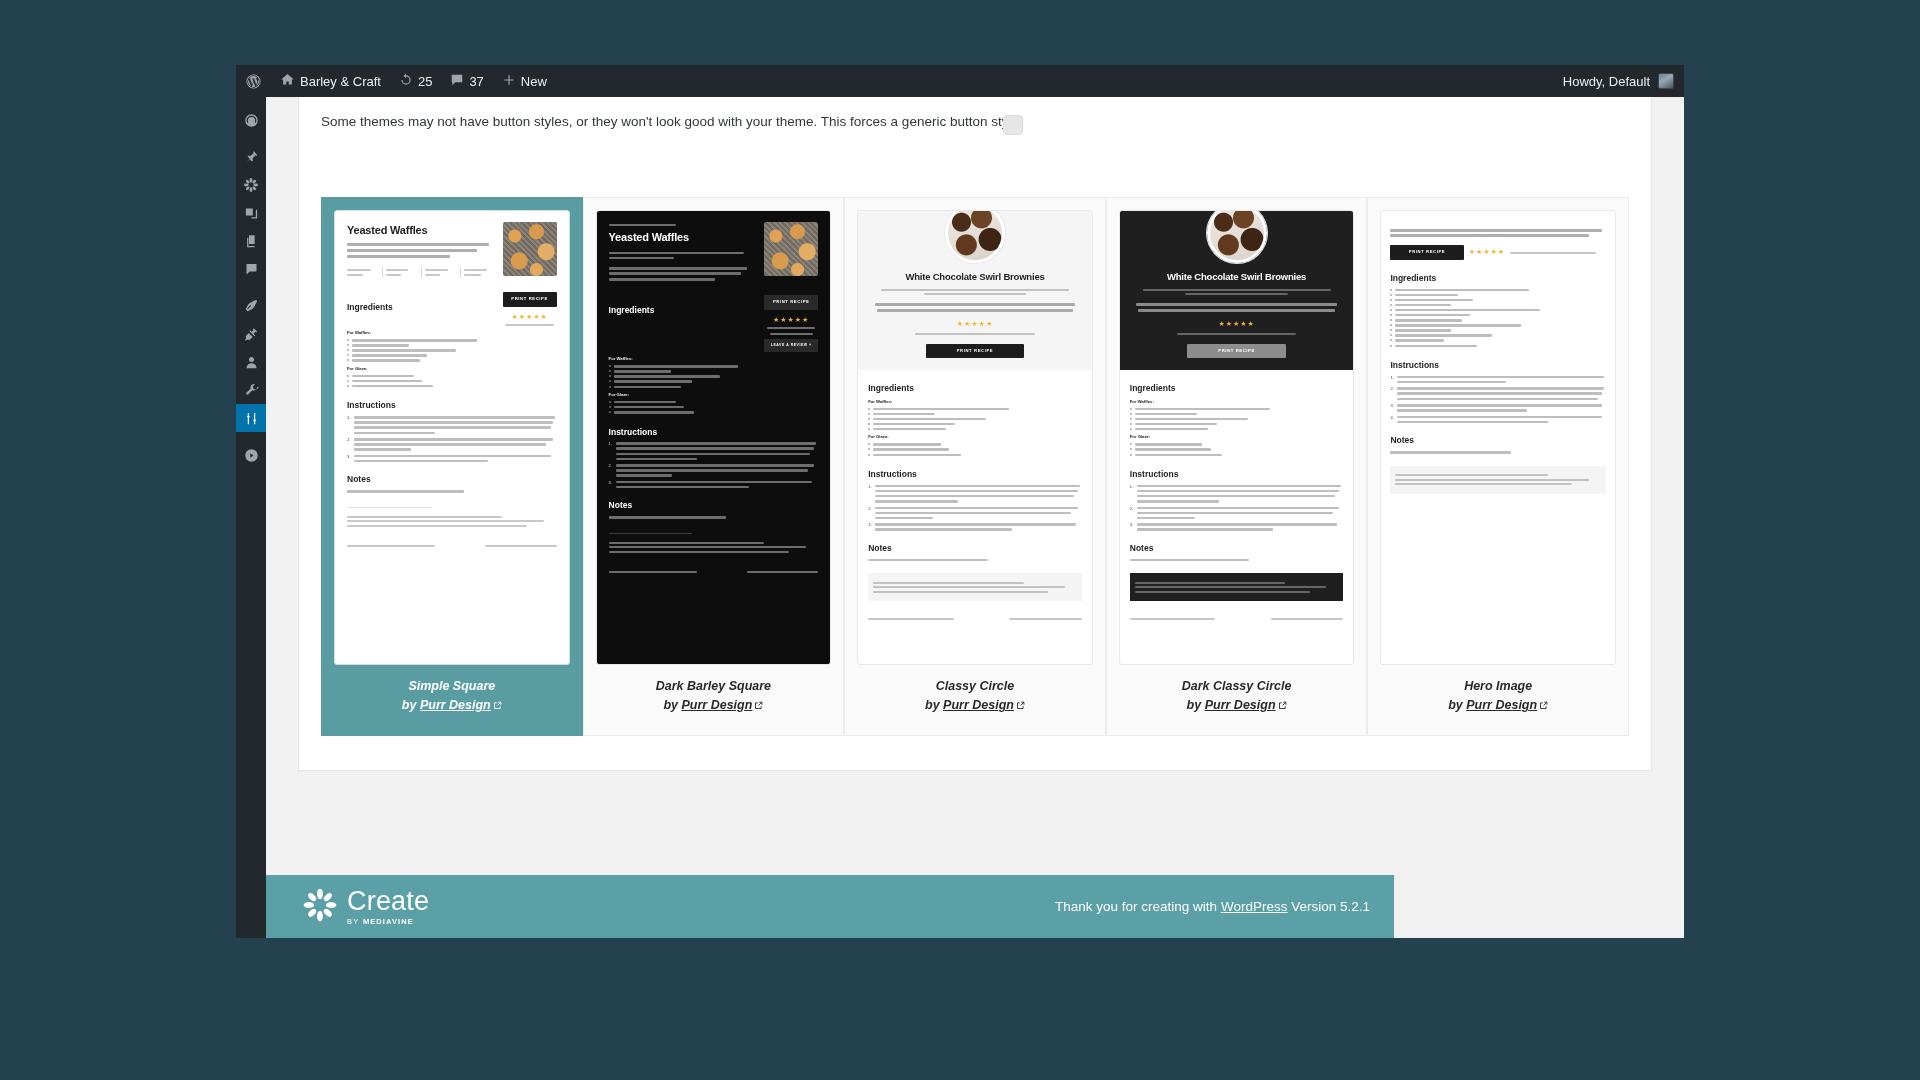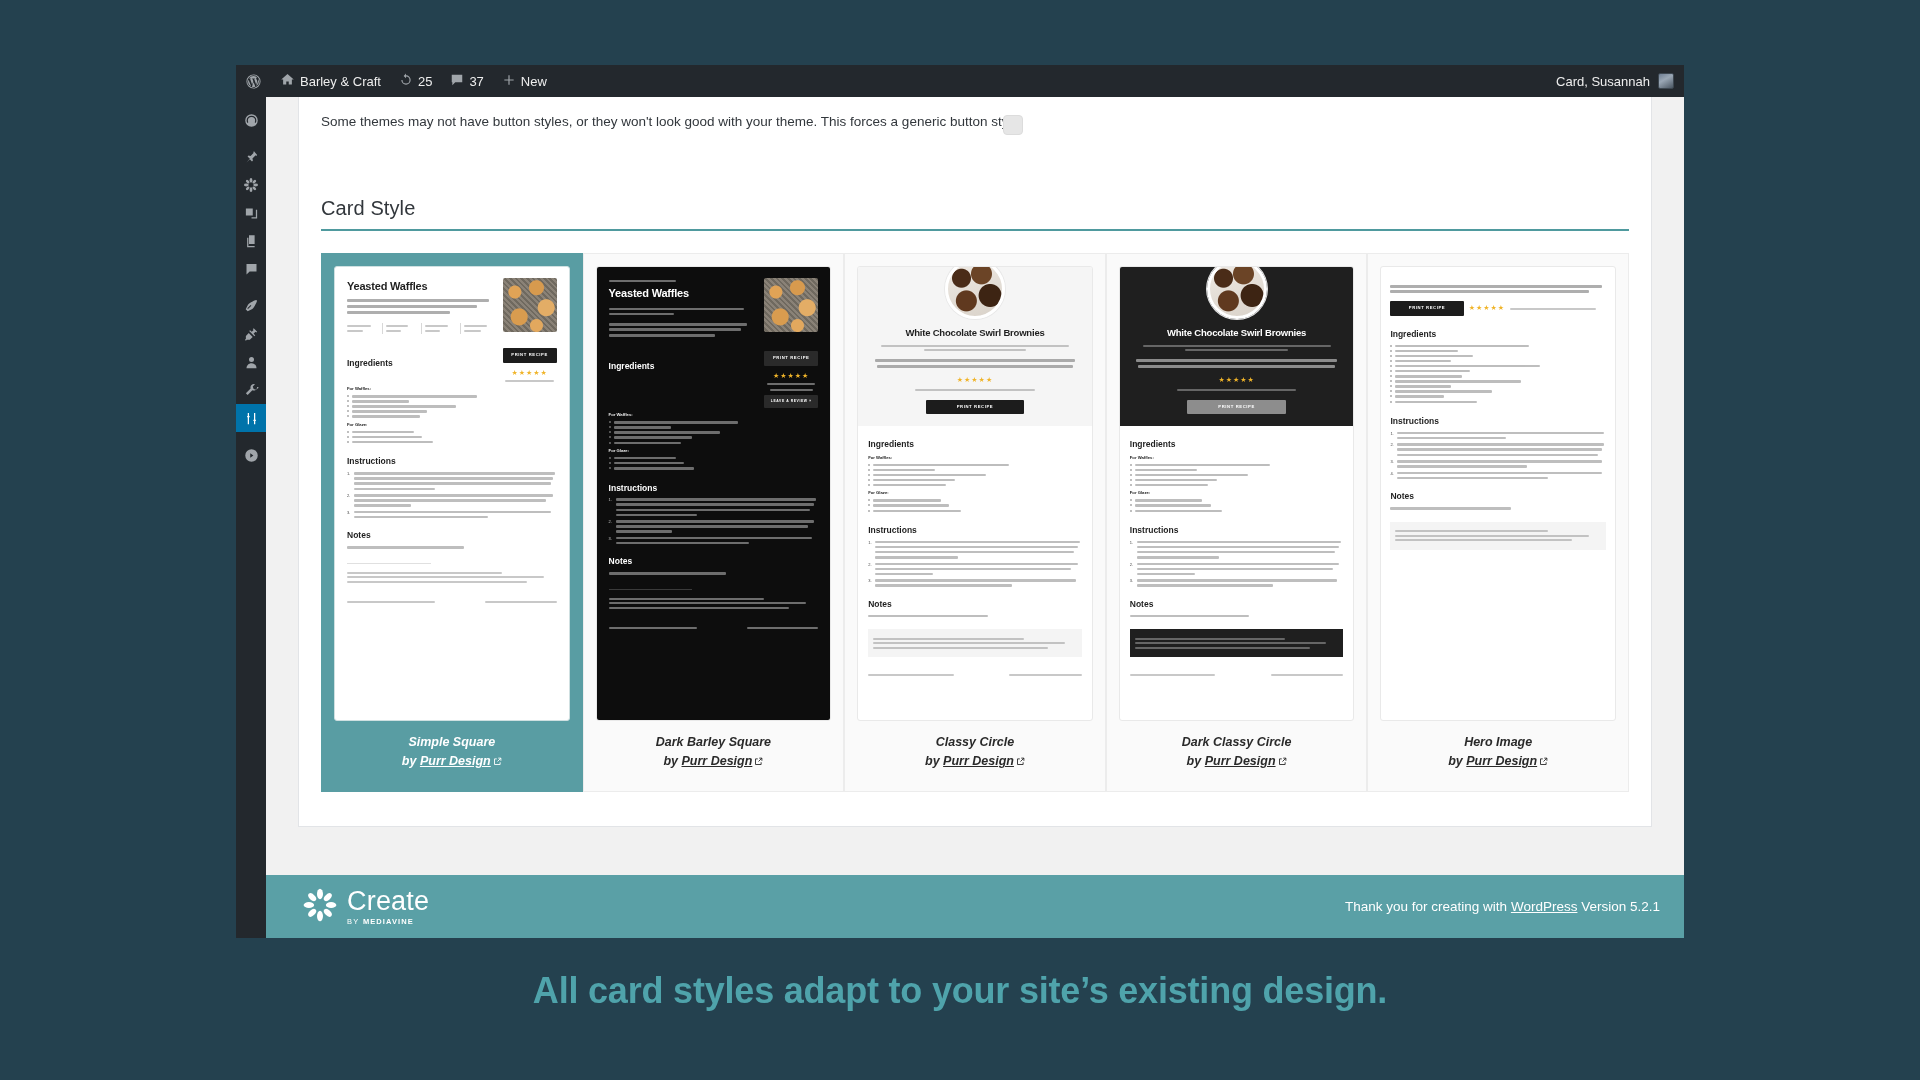--- a/index.html
+++ b/index.html
@@ -209,21 +209,21 @@
     border:3px solid #fff; box-shadow:0 0 0 1px #e8e8e8;
   }
   .center { text-align:center; }
   .hr { height:1px; background:#e0e0e0; margin:7px 0; }
   .rc.dark .hr { background:#3a3a3a; }
   .foot-row { display:flex; justify-content:space-between; align-items:center; }
 
   
   #wpfooter {
     position: absolute; left: 30px; bottom: 0;
-    width: 1418px; height: 63px;
+    width: 1128px; height: 63px;
     background: #5aa0a6;
     display: flex; align-items: center; justify-content: space-between;
     padding: 0 24px 0 36px;
   }
   .create-logo { display:flex; align-items:center; gap:9px; }
   .create-word { color:#fff; font-size:27px; font-weight:300; letter-spacing:.2px; line-height:1; }
   .create-by { color:#fff; font-size:7.5px; letter-spacing:1.3px; margin-top:2px; }
   .create-by b { font-weight:bold; letter-spacing:1.1px;}
   .thankyou { color:#fff; font-size:13.5px; }
   .thankyou a { color:#fff; text-decoration:underline; }
@@ -287,21 +287,21 @@
           <svg width="14" height="14" viewBox="0 0 24 24" fill="#a0a5aa">
               <path d="M11 4h2v7h7v2h-7v7h-2v-7H4v-2h7V4z"></path>
             </svg>
         </span>
         <span class="lbl">New</span>
       </div>
 
       <div class="ab-spacer"></div>
 
       <div class="ab-right">
-        <span class="lbl">Card, Susannah</span>
+        <span class="lbl">Howdy, Default</span>
         <span class="avatar"></span>
       </div>
     </div>
 
     <div id="adminmenu">
       <div class="menu-ico sep"></div>
       <div class="menu-ico">
         <span>
           <svg width="15" height="15" viewBox="0 0 24 24" fill="#a0a5aa">
               <path d="M12 2a10 10 0 1 0 0 20 10 10 0 0 0 0-20zm0 2.2a7.8 7.8 0 0 1 7.8 7.8 7.8 7.8 0 0 1-1.1 4l-1.6-1.1a5.8 5.8 0 0 0 .7-2.9 5.8 5.8 0 1 0-11.6 0c0 1 .27 2.05.7 2.9l-1.6 1.1a7.8 7.8 0 0 1-1.1-4A7.8 7.8 0 0 1 12 4.2zm3.3 3.4l-4.1 4.2a1.5 1.5 0 1 0 1.5 1.5l4.1-4.2-1.5-1.5z"></path>
@@ -401,21 +401,20 @@
     <div id="content">
 
       <div class="panel">
 
         <div class="settings-note">
           <div class="note-check"></div>
           <p>Some themes may not have button styles, or they won't look good with your theme. This forces a generic button style.</p>
         </div>
 
         <div class="section">
-          <div class="section-title">Card Style</div>
 
           <div class="card-grid">
 
             <div class="style-card selected">
               <div class="card-preview">
                 <div class="rc">
                   <div style="display:flex;gap:8px;">
                     <div style="flex:1;min-width:0;">
                       <div class="rc-h">Yeasted Waffles</div>
                       <div style="margin-top:5px;">
@@ -865,15 +864,14 @@
       </div>
       <div class="thankyou">
         <span>Thank you for creating with</span>
         <a href="#">WordPress</a>
         <span>Version 5.2.1</span>
       </div>
     </div>
 
   </div>
 
-  <div id="bottom-caption">All card styles adapt to your site’s existing design.</div>
 
 </div>
 
 </body></html>

